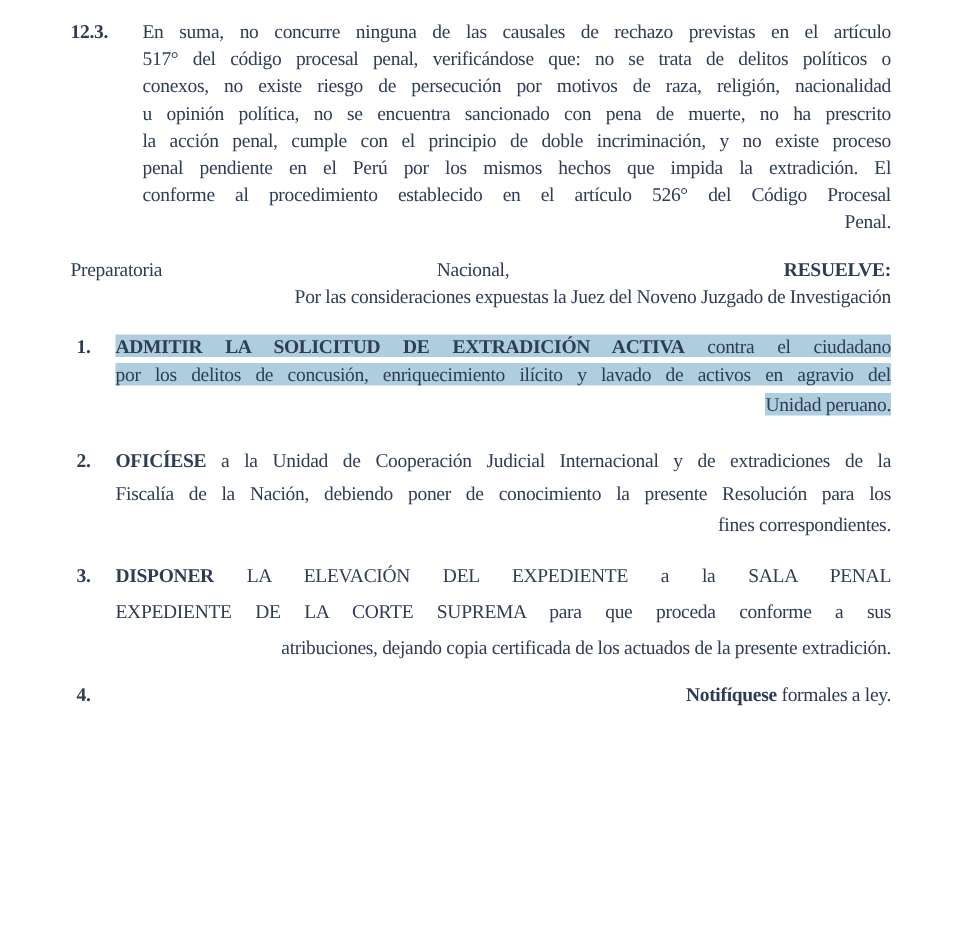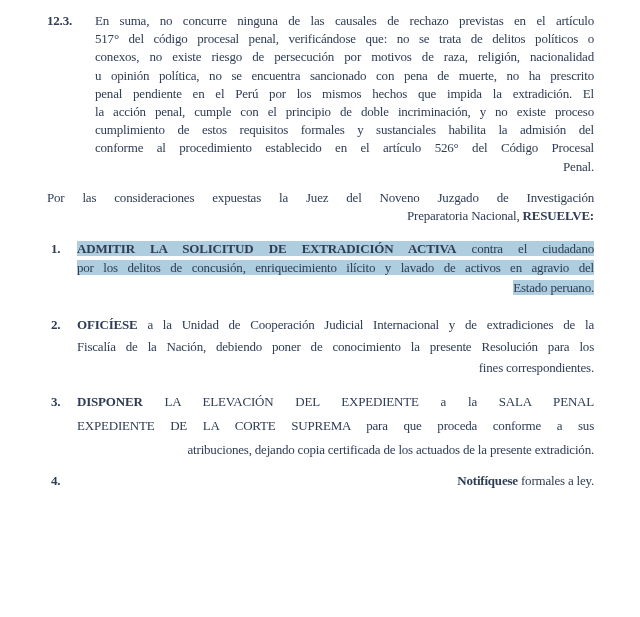--- a/index.html
+++ b/index.html
@@ -41,40 +41,39 @@
 
 <div class="page">
 
   <section class="clause">
     <div class="clause-num">12.3.</div>
     <div class="clause-body">
         <div class="line"><span>En suma, no concurre ninguna de las causales de rechazo previstas en el artículo</span></div>
         <div class="line"><span>517° del código procesal penal, verificándose que: no se trata de delitos políticos o</span></div>
         <div class="line"><span>conexos, no existe riesgo de persecución por motivos de raza, religión, nacionalidad</span></div>
         <div class="line"><span>u opinión política, no se encuentra sancionado con pena de muerte, no ha prescrito</span></div>
+        <div class="line"><span>la acción penal, cumple con el principio de doble incriminación, y no existe proceso</span></div>
         <div class="line"><span>penal pendiente en el Perú por los mismos hechos que impida la extradición. El</span></div>
-        <div class="line"><span>la acción penal, cumple con el principio de doble incriminación, y no existe proceso</span></div>
-        <div class="line"><span>cumplimiento de estos requisitos formales y sustanciales habilita la admisión del</span></div>
         <div class="line"><span>conforme al procedimiento establecido en el artículo 526° del Código Procesal</span></div>
         <div class="line"><span>Penal.</span></div>
       </div>
   </section>
 
   <section class="closing">
+      <div class="line"><span>Preparatoria Nacional, </span><span class="b">RESUELVE:</span></div>
       <div class="line"><span>Por las consideraciones expuestas la Juez del Noveno Juzgado de Investigación</span></div>
-      <div class="line"><span>Preparatoria Nacional, </span><span class="b">RESUELVE:</span></div>
     </section>
 
   <section class="list">
     <div class="item">
       <div class="item-num">1.</div>
       <div class="item-body">
           <div class="line"><span class="hl"><span class="b">ADMITIR LA SOLICITUD DE EXTRADICIÓN ACTIVA</span><span> contra el ciudadano</span></span></div>
           <div class="line"><span class="hl"><span>por los delitos de concusión, enriquecimiento ilícito y lavado de activos en agravio del</span></span></div>
-          <div class="line"><span class="hl"><span>Estado peruano.</span></span></div>
+          <div class="line"><span class="hl"><span>Unidad peruano.</span></span></div>
         </div>
     </div>
 
     <div class="item">
       <div class="item-num">2.</div>
       <div class="item-body">
           <div class="line"><span class="b">OFICÍESE</span><span> a la Unidad de Cooperación Judicial Internacional y de extradiciones de la</span></div>
           <div class="line"><span>Fiscalía de la Nación, debiendo poner de conocimiento la presente Resolución para los</span></div>
           <div class="line"><span>fines correspondientes.</span></div>
         </div>

